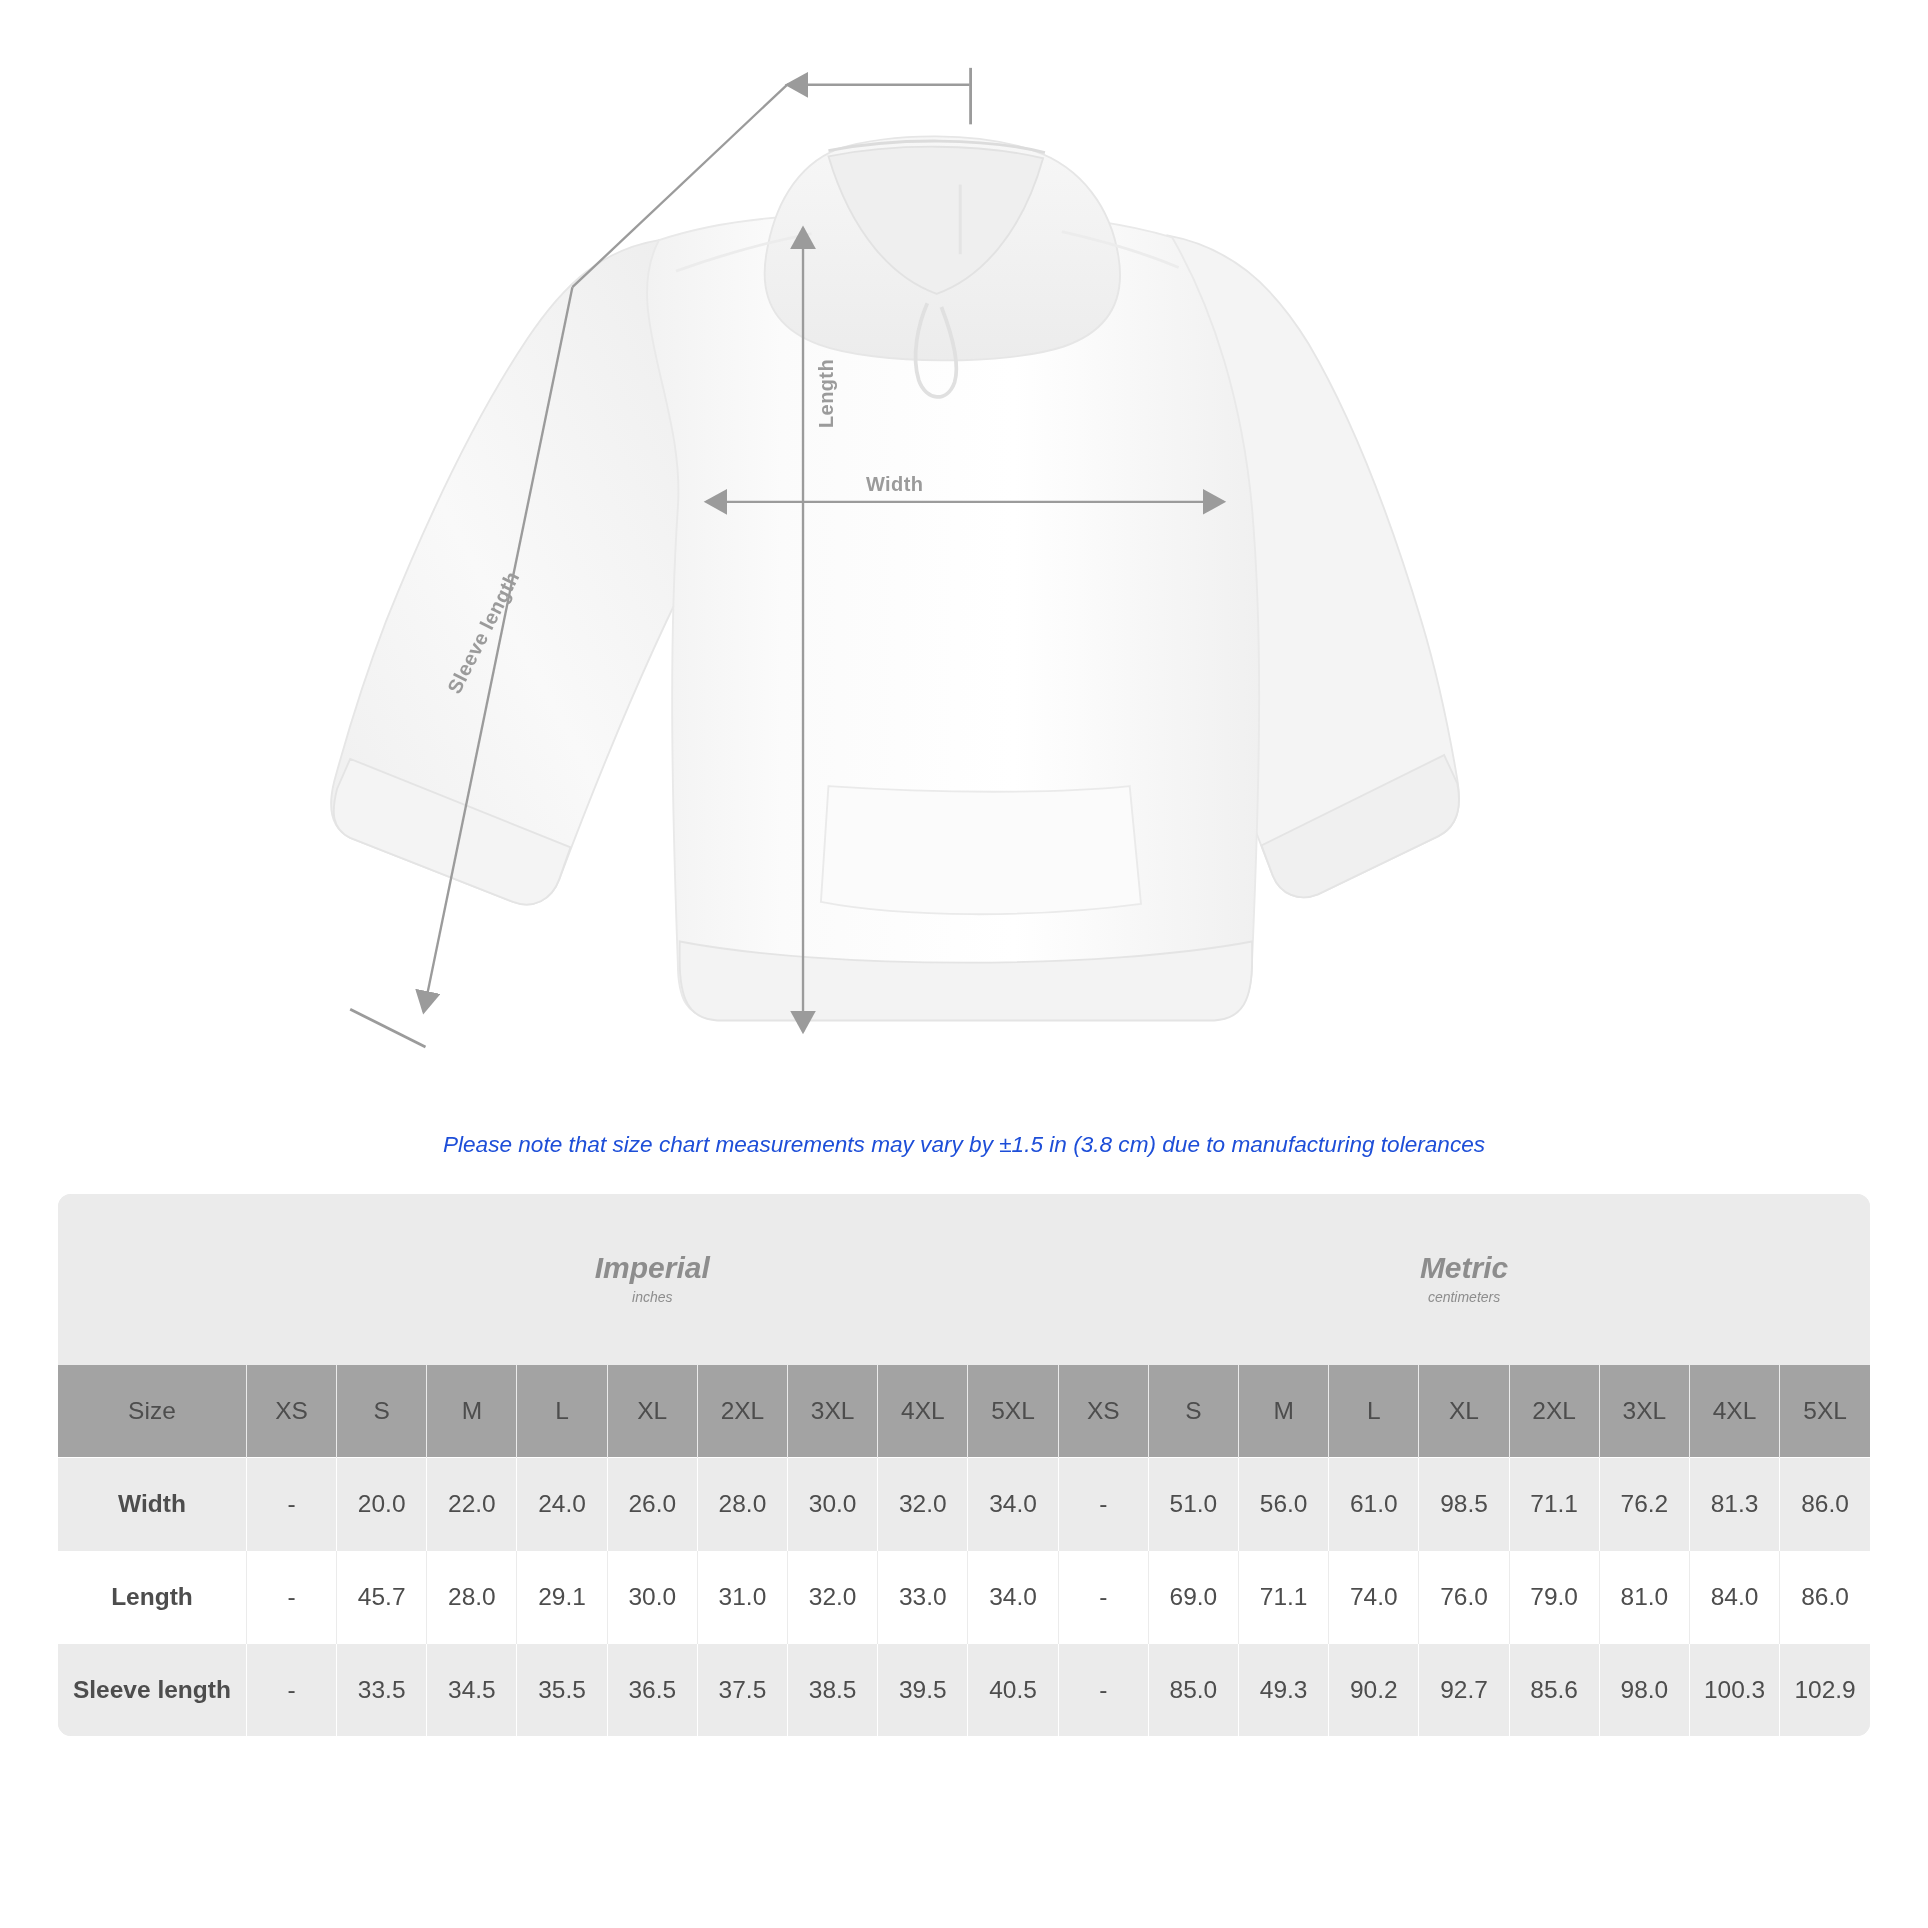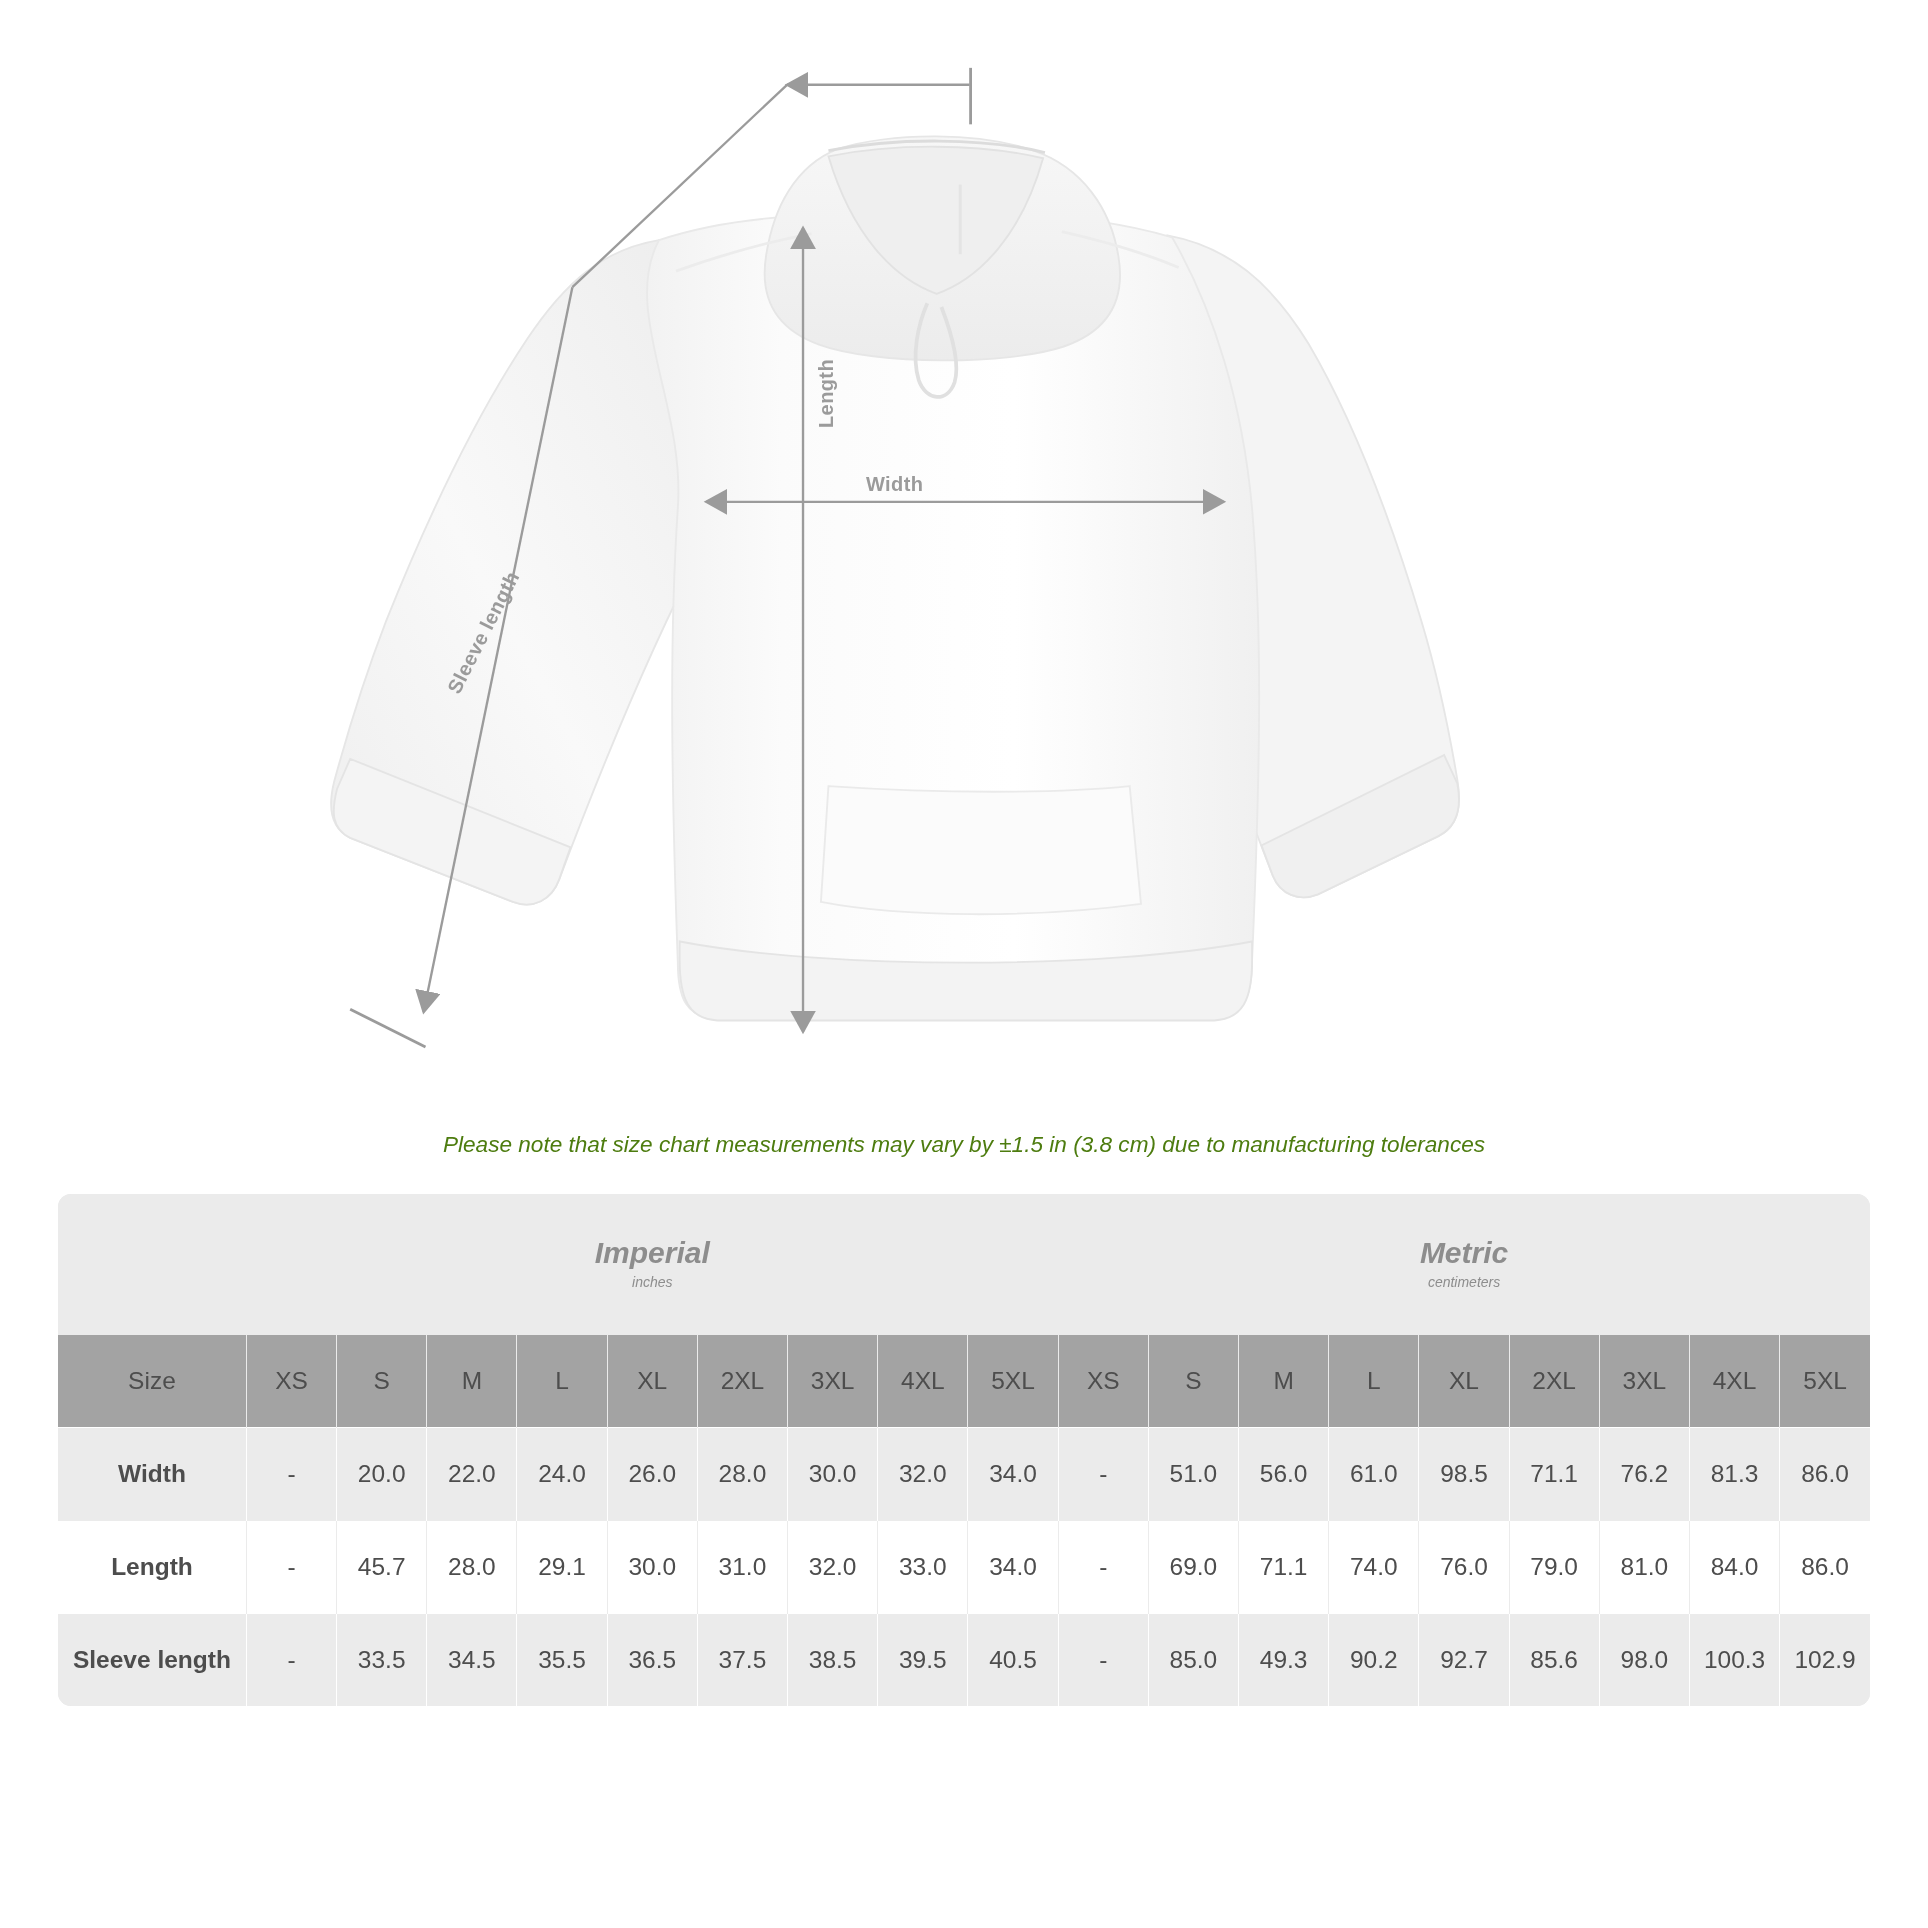--- a/index.html
+++ b/index.html
@@ -60,21 +60,21 @@
   .chart-title {
     font-size: 40px;
     font-weight: bold;
     color: #333333;
     letter-spacing: -0.3px;
     margin: 0;
   }
   .chart-subtitle {
     font-size: 22.6px;
     font-style: italic;
-    color: #4d7c0f;
+    color: #1d4ed8;
     margin-top: 21px;
   }
 
   
   .table-wrap {
     margin: 36px 58px 0 58px;
     width: 1812px;
     border-radius: 13px;
     overflow: hidden;
     background: #ebebeb;
@@ -85,21 +85,21 @@
     table-layout: fixed;
   }
   table.size-table td, table.size-table th {
     text-align: center;
     font-size: 24.5px;
     color: #4d4d4d;
     font-weight: normal;
     padding: 0;
   }
   .unit-row td {
-    height: 141px;
+    height: 171px;
     background: #ebebeb;
     vertical-align: middle;
   }
   .unit-name {
     font-size: 30px;
     font-weight: bold;
     font-style: italic;
     color: #8d8d8d;
     line-height: 1.15;
   }

